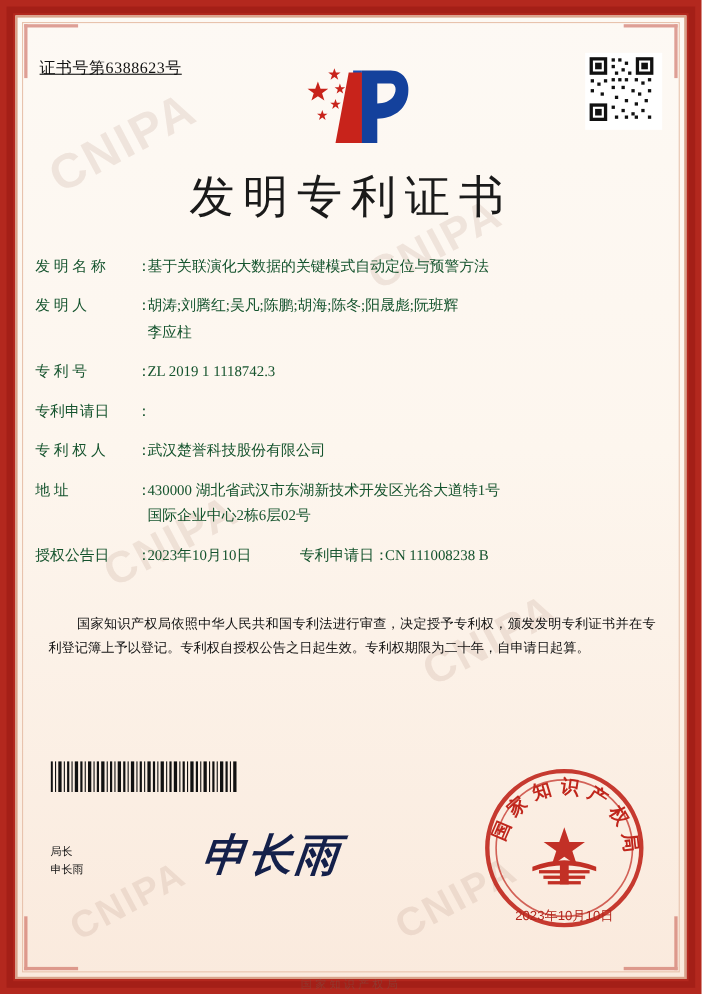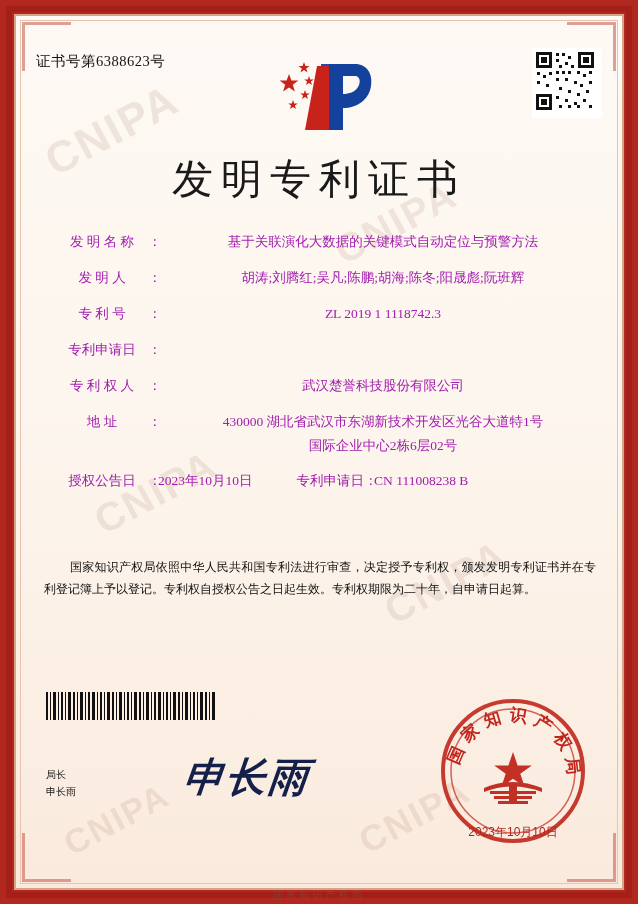--- a/index.html
+++ b/index.html
@@ -84,20 +84,21 @@
     position: absolute;
     left: 24px; top: 24px;
     width: 590px; height: 856px;
   }
   .cert-no {
     position: absolute;
     left: 12px; top: 28px;
     font-size: 14.5px;
     color: #111;
     letter-spacing: .5px;
+    text-decoration: underline;
   }
   
   .qr {
     position: absolute;
     right: 12px; top: 24px;
     width: 66px; height: 66px;
     background: #fff;
     padding: 2px;
   }
   .qr svg { display: block; }
@@ -116,26 +117,25 @@
     text-align: center;
     font-size: 41px;
     font-weight: normal;
     letter-spacing: 8px;
     color: #1a1a1a;
     font-family: "DejaVu Serif", "Liberation Serif", serif;
   }
 
   .fields {
     position: absolute;
-    left: 32px; top: 208px;
+    left: 8px; top: 208px;
     width: 552px;
     font-size: 13.5px;
-    color: #a21caf;
+    color: #14532d;
     line-height: 1.55;
-    text-align: center;
   }
   .row {
     display: flex;
     align-items: flex-start;
     margin-bottom: 15px;
   }
   .row .lbl {
     width: 92px;
     flex: none;
     letter-spacing: 0px;
@@ -323,20 +323,21 @@
         <span class="lbl">发 明 名 称</span>
         <span class="sep">：</span>
         <span class="val">基于关联演化大数据的关键模式自动定位与预警方法</span>
       </div>
 
       <div class="row">
         <span class="lbl">发 明 人</span>
         <span class="sep">：</span>
         <span class="val">
           <span>胡涛;刘腾红;吴凡;陈鹏;胡海;陈冬;阳晟彪;阮班辉</span>
+          <span class="cont">李应柱</span>
         </span>
       </div>
 
       <div class="row">
         <span class="lbl">专 利 号</span>
         <span class="sep">：</span>
         <span class="val">ZL 2019 1 1118742.3</span>
       </div>
 
       <div class="row">

